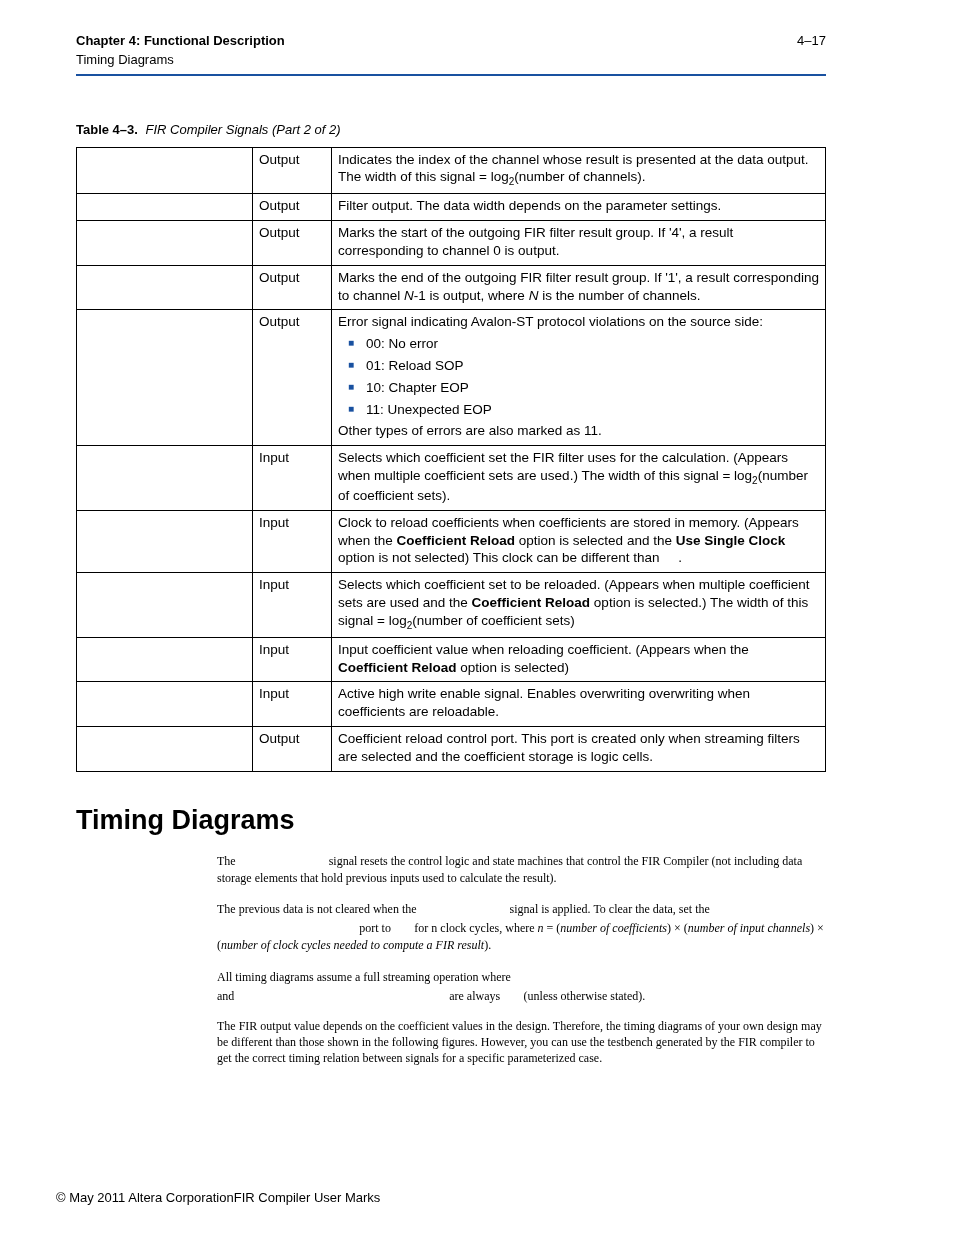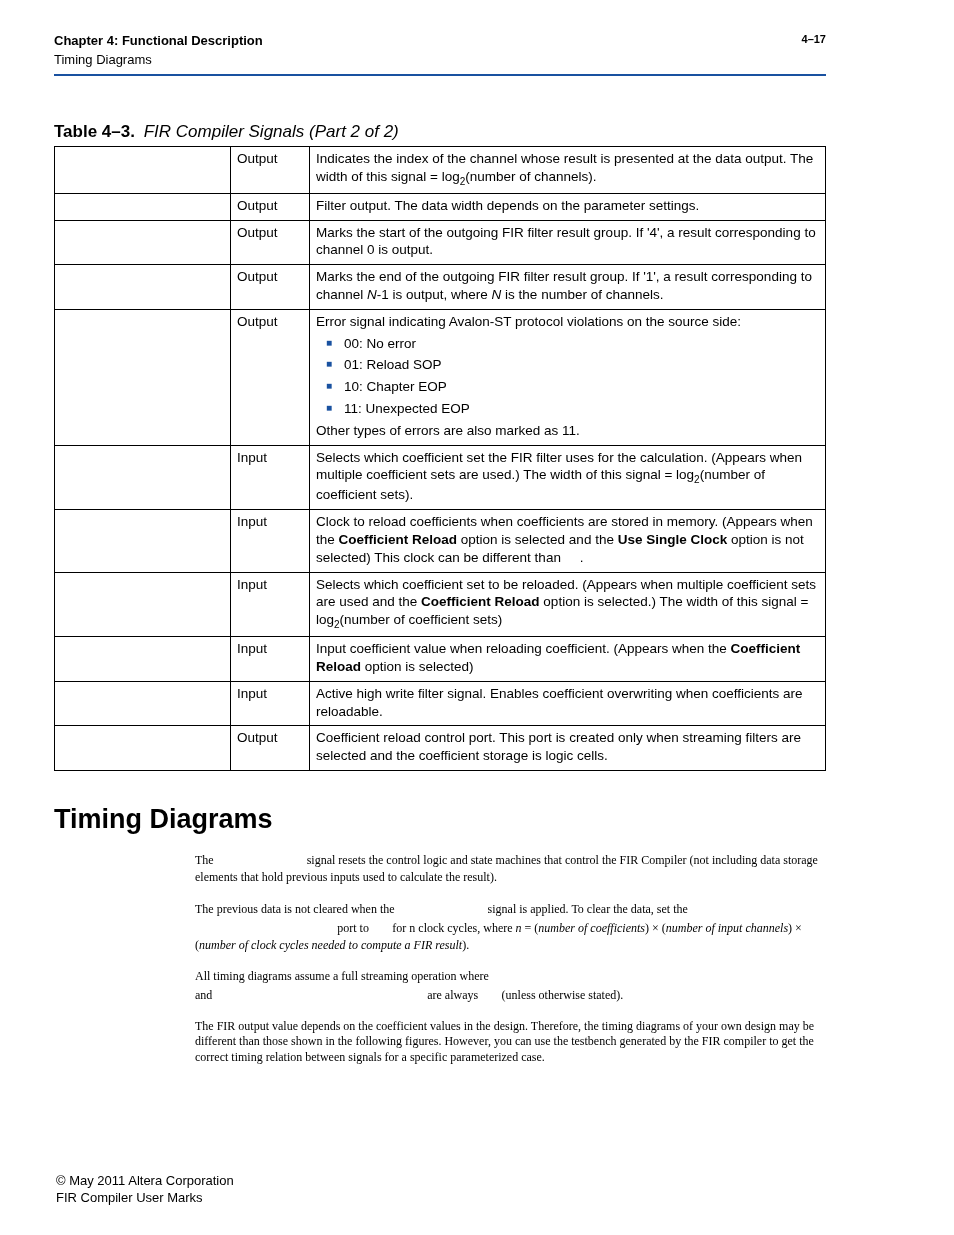--- a/index.html
+++ b/index.html
@@ -8,54 +8,54 @@
     background: #fff;
     font-family: "Helvetica Neue", Helvetica, Arial, sans-serif;
     color: #000;
     font-size: 15px;
     line-height: 1.35;
   }
   .page {
     width: 882px;
     min-height: 1235px;
     box-sizing: border-box;
-    padding: 32px 56px 28px 54px;
+    padding: 32px 56px 28px 76px;
     position: relative;
   }
   .hdr {
     display: flex;
     justify-content: space-between;
     align-items: flex-start;
   }
   .hdr-left .line1 {
     font-weight: bold;
     font-size: 13px;
   }
   .hdr-left .line2 {
     font-size: 13px;
     margin-top: 1px;
   }
   .hdr-right {
-    font-weight: bold;
-    font-size: 11px;
+    font-weight: normal;
+    font-size: 13px;
   }
   .hr {
     margin-top: 6px;
     height: 2px;
     background:#1951a0;
   }
   .table-caption {
     margin-top: 45px;
-    font-size: 17px;
+    font-size: 13px;
   }
   .table-caption .label { font-weight: bold; }
   .table-caption .desc { font-style: italic; margin-left: 4px; }
 
   table.sig {
-    margin-top: 2px;
+    margin-top: 8px;
     border-collapse: collapse;
     width: 100%;
     table-layout: fixed;
   }
   table.sig td {
     border: 1px solid #000;
     vertical-align: top;
     padding: 3px 6px 5px 6px;
     font-size: 13.5px;
     line-height: 1.32;
@@ -109,23 +109,22 @@
     margin: 0 0 14px 0;
   }
   .body-block .ital { font-style: italic; }
   .body-block .mono { font-family: "Courier New", Courier, monospace; font-size: 14.5px; }
 
   .footer {
     position: absolute;
     left: 56px; right: 56px;
     bottom: 28px;
     display: flex;
-    justify-content: center;
-    font-size: 13px;
-    flex-direction: column;
+    justify-content: flex-start;
+    font-size: 13px;
   }
 </style>
 </head>
 <body>
 
 <div class="page">
 
   <div class="hdr">
     <div class="hdr-left">
       <div class="line1">Chapter 4:  Functional Description</div>
@@ -188,21 +187,21 @@
           <td class="desc">Selects which coefficient set to be reloaded. (Appears when multiple coefficient sets are used and the <b>Coefficient Reload</b> option is selected.) The width of this signal = log<span class="sub">2</span>(number of coefficient sets)</td>
         </tr>
         <tr>
           <td class="signal"></td>
           <td class="dir">Input</td>
           <td class="desc">Input coefficient value when reloading coefficient. (Appears when the <b>Coefficient Reload</b> option is selected)</td>
         </tr>
         <tr>
           <td class="signal"></td>
           <td class="dir">Input</td>
-          <td class="desc">Active high write filter signal. Enables coefficient overwriting when coefficients are reloadable.</td>
+          <td class="desc">Active high write enable signal. Enables overwriting overwriting when coefficients are reloadable.</td>
         </tr>
         <tr>
           <td class="signal"></td>
           <td class="dir">Output</td>
           <td class="desc">Coefficient reload control port. This port is created only when streaming filters are selected and the coefficient storage is logic cells.</td>
         </tr>
       </tbody>
   </table>
 
   <h2 class="section">Timing Diagrams</h2>

